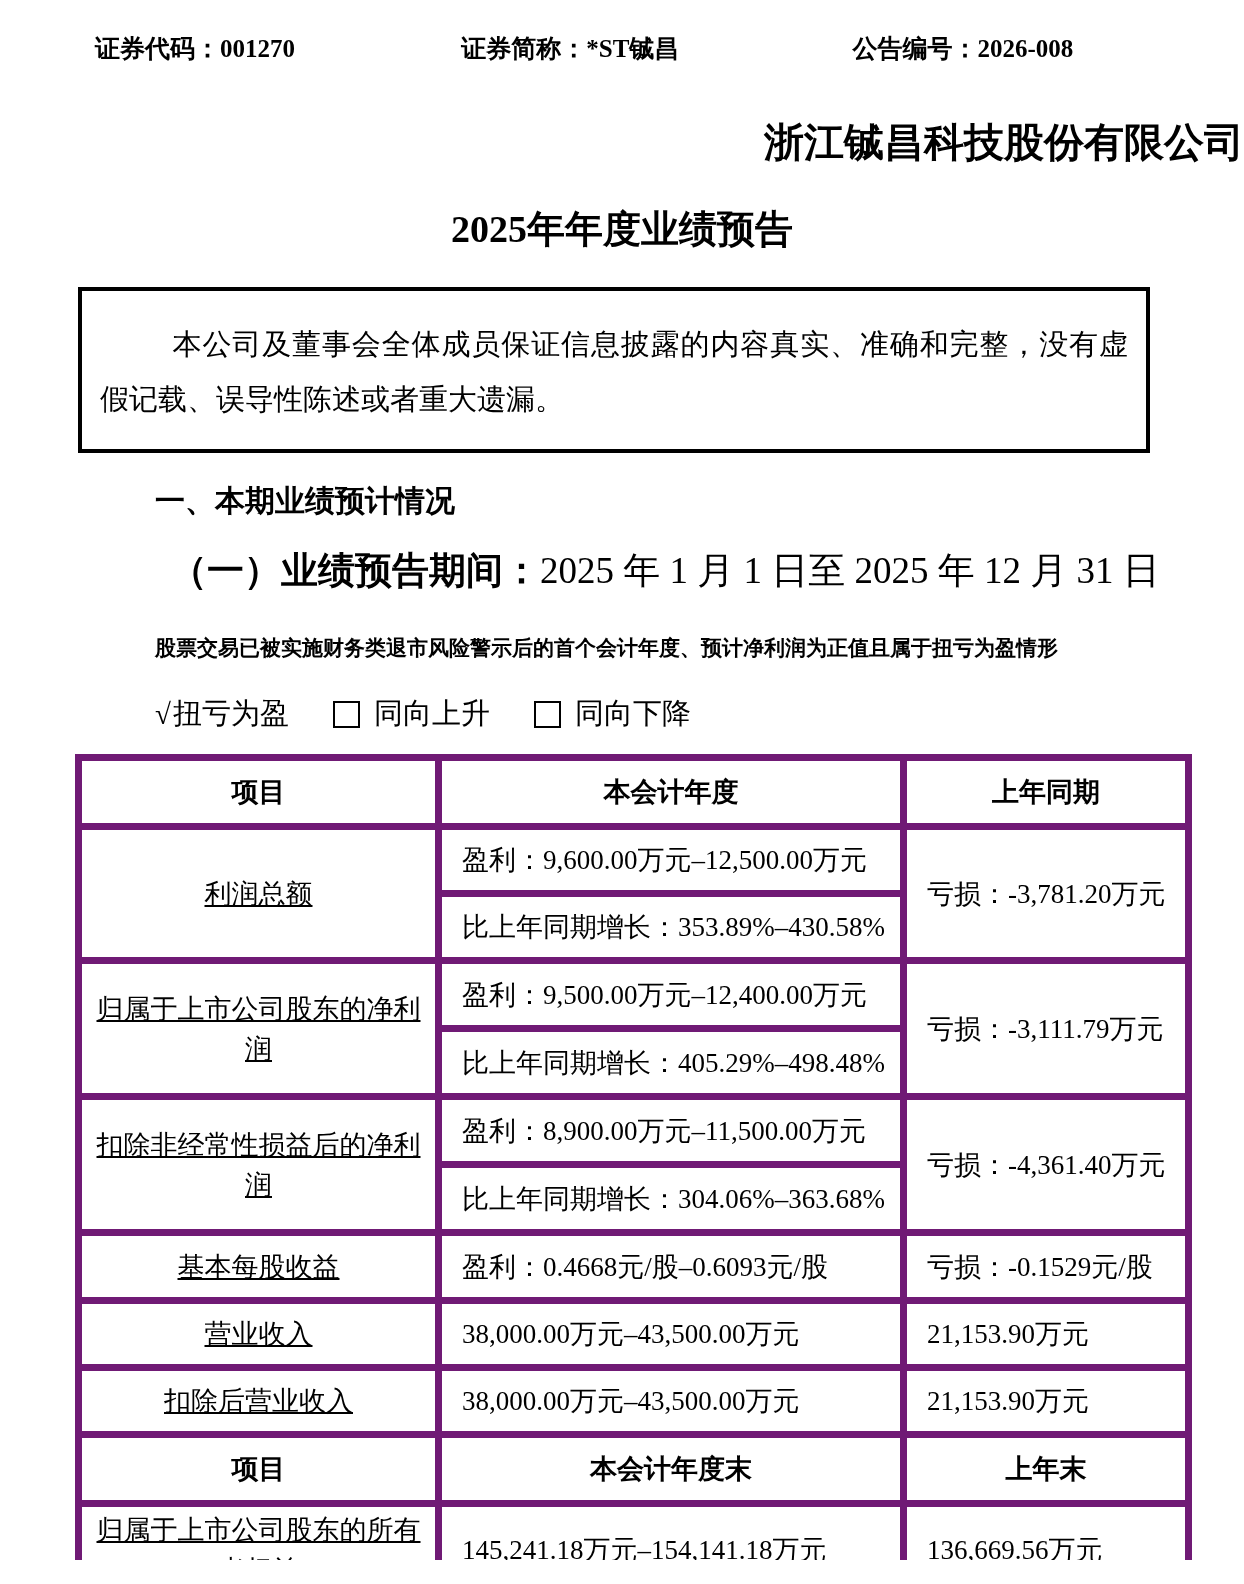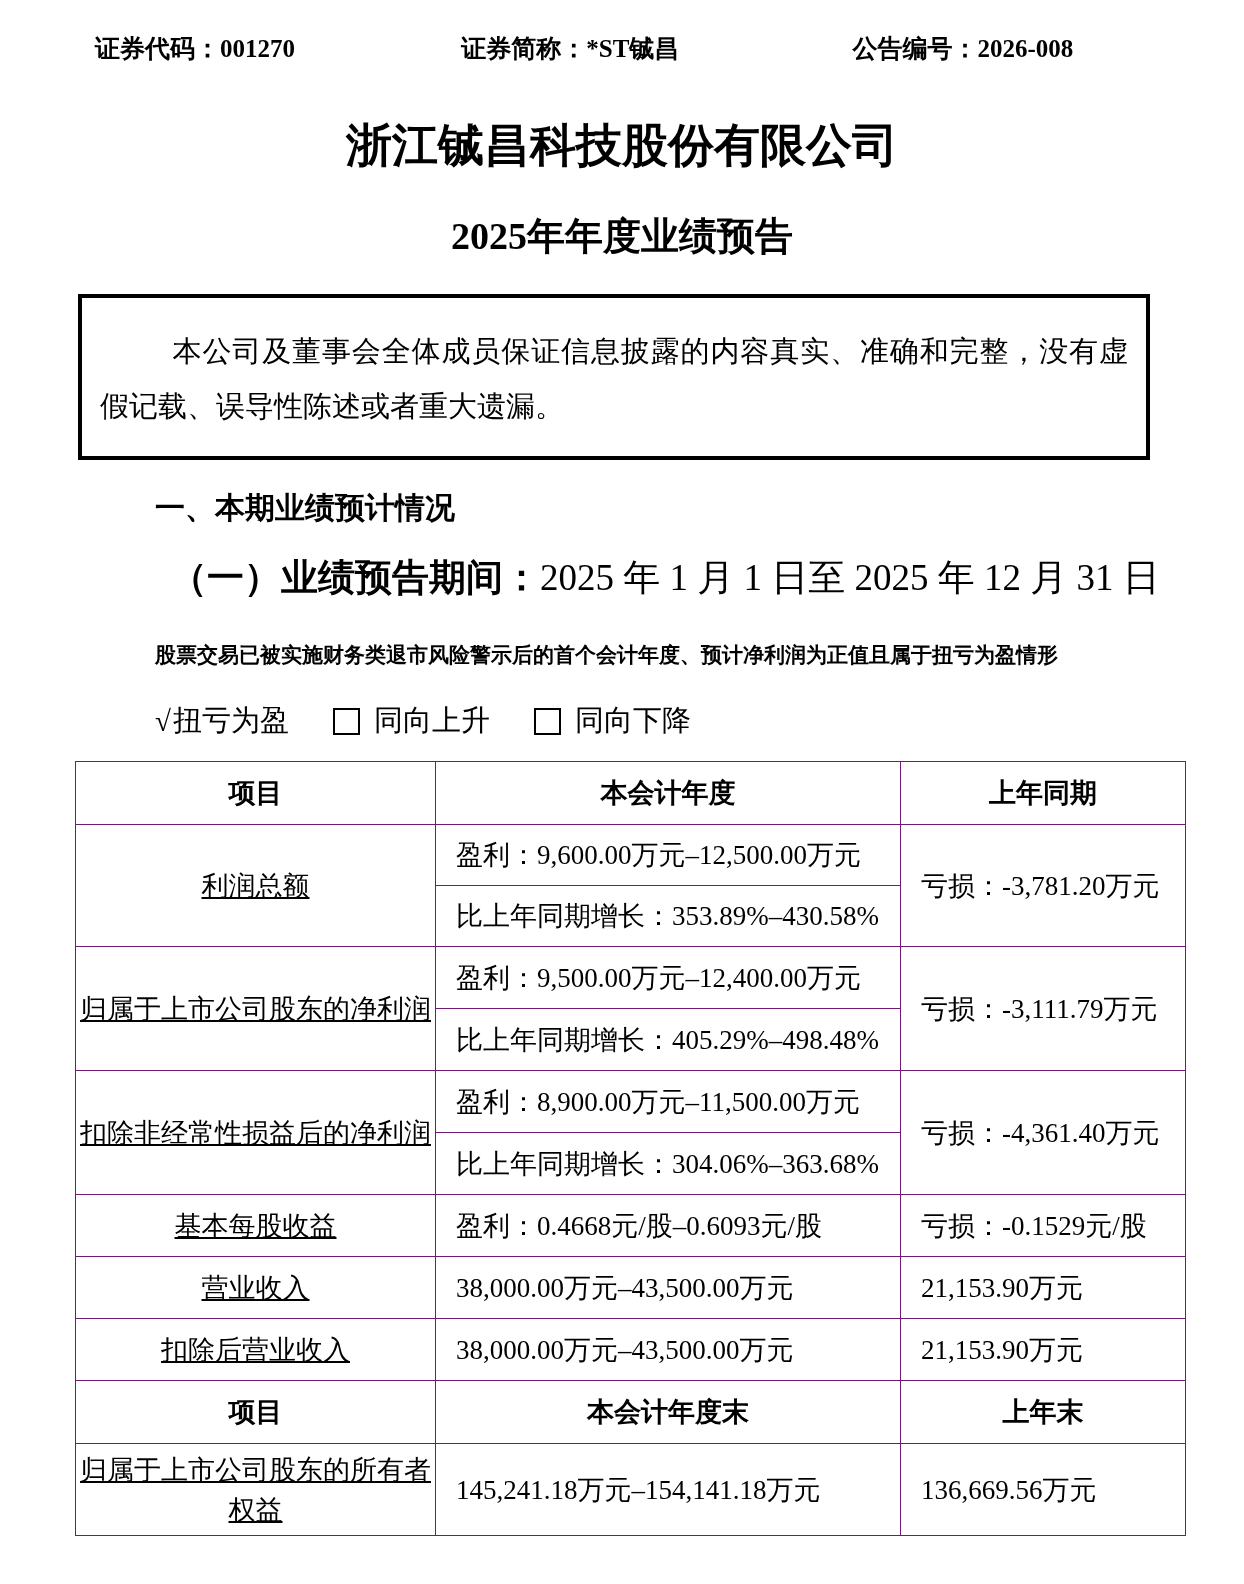--- a/index.html
+++ b/index.html
@@ -3,41 +3,41 @@
 <meta charset="utf-8">
 <style>
   html,body { margin:0; padding:0; background:#ffffff; }
   body { width:1244px; height:1584px; color:#000; font-family:"Liberation Serif","DejaVu Serif",serif; }
   .page { position:relative; width:1244px; height:1560px; background:#fff; overflow:hidden; }
 
   .meta-row { padding:32px 0 0 95px; font-size:25px; white-space:nowrap; font-weight:600; }
   .meta-code { display:inline-block; width:360px; }
   .meta-abbr { display:inline-block; width:385px; }
 
-  .title    { margin:50px 0 0 0; text-align:center; font-size:46px; font-weight:700; }
+  .title    { margin:50px 0 0 0; text-align:right; font-size:40px; font-weight:700; }
   .subtitle { margin:34px 0 0 0; text-align:center; font-size:38px; font-weight:700; }
 
   .disclaimer-box { box-sizing:border-box; margin:32px 0 0 78px; width:1072px;
     border:4px solid #000000; padding:26px 18px 22px; }
   .disclaimer-box p { margin:0; font-size:29px; line-height:55px; text-indent:2.5em; text-align:justify; }
 
   .heiti { font-weight:700; }
   .sec-heading { margin:28px 0 0 155px; font-size:30px; }
   .sub-line { margin:24px 0 0 170px; font-size:37px; }
   .para { margin:22px 20px 0 95px; width:1070px; font-size:21px; line-height:60px;
     text-indent:60px; text-align:justify; }
 
   .check-line { margin:16px 0 0 155px; font-size:29px; display:flex; align-items:center; }
   .opt { display:flex; align-items:center; margin-right:44px; }
   .cbox { display:inline-block; width:23px; height:23px; border:2px solid #000; margin-right:14px; background:#fff; }
   .vmark { margin-right:2px; }
 
   table.fin-table { margin:20px 0 0 75px; border-collapse:collapse; table-layout:fixed;
     width:1110px; font-size:27px; }
-  .fin-table td { border:1px solid #701a75; vertical-align:middle; overflow:hidden; }
+  .fin-table td { border:7px solid #701a75; vertical-align:middle; overflow:hidden; }
   .col-item { width:360px; } .col-cur { width:465px; } .col-prior { width:285px; }
   .th-cell { font-weight:700; text-align:center; height:60px; }
   .item-cell { text-align:center; padding:0 4px; line-height:40px;text-decoration:underline; }
   .cur-cell { text-align:left; padding:0 8px 0 20px; height:60px; }
   .single .cur-cell { height:61px; }
   .prior-cell { text-align:left; padding:0 6px 0 20px; }
   tr.hrow { height:62px; } tr.sub { height:60px; } tr.single { height:61px; }
   tr.last { height:92px; }
 </style>
 </head>

